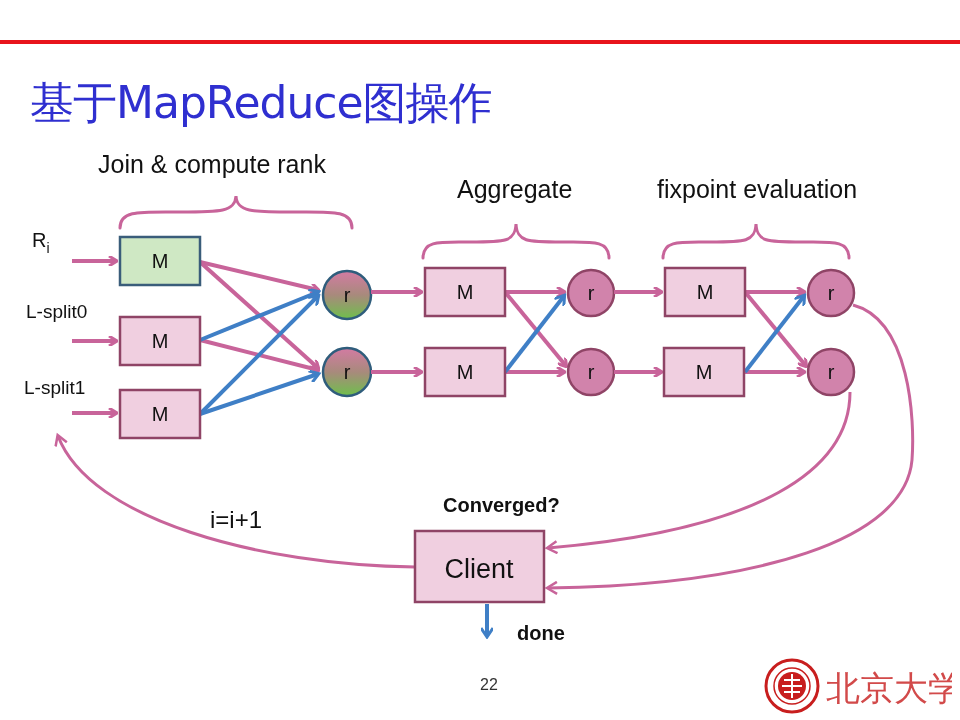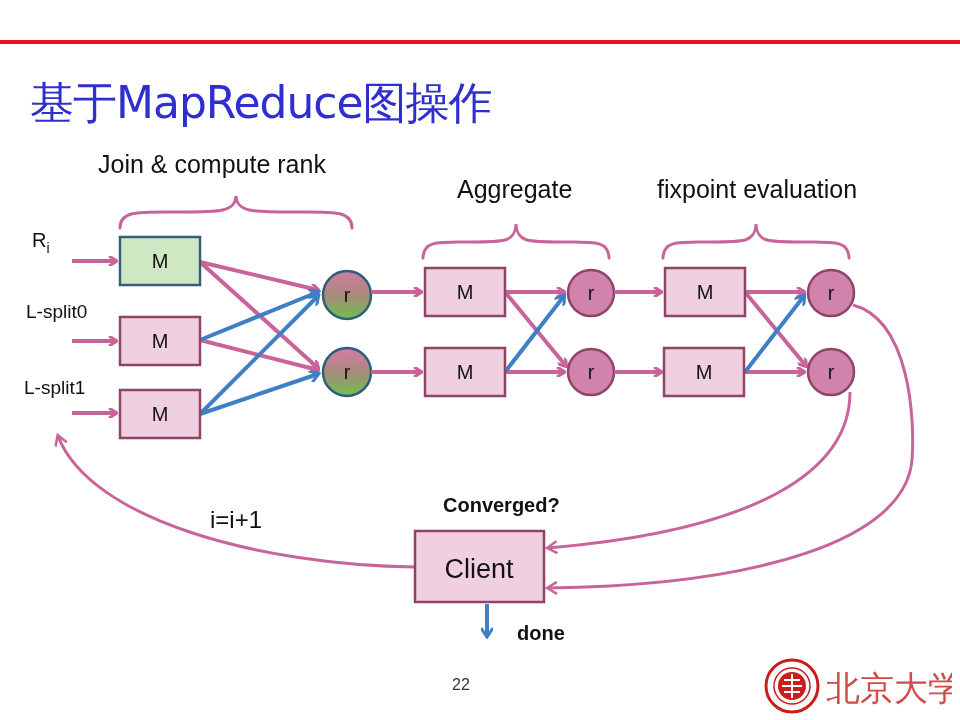--- a/index.html
+++ b/index.html
@@ -1,21 +1,21 @@
 <!DOCTYPE html>
 <html><head>
 <meta charset="utf-8">
 <style>
   html, body { margin: 0; padding: 0; background: #ffffff; }
   body { width: 960px; height: 720px; position: relative; overflow: hidden; font-family: "Liberation Sans", "DejaVu Sans", sans-serif; }
   .top-rule { position: absolute; left: 0; top: 40px; width: 960px; height: 4px; background: #e8141c; }
   .title { position: absolute; left: 30px; top: 74px; font-size: 44px; color: #2f2fd0; font-family: "DejaVu Sans", "Liberation Sans", sans-serif; letter-spacing: -1px; white-space: nowrap; }
   svg.diagram { position: absolute; left: 0; top: 0; }
   .lbl { font-family: "Liberation Sans", "DejaVu Sans", sans-serif; fill: #111; }
-  .page-num { position: absolute; left: 452px; top: 676px; font-size: 16px; color: #333; }
+  .page-num { position: absolute; left: 480px; top: 676px; font-size: 16px; color: #333; }
   .logo { position: absolute; left: 762px; top: 656px; width: 190px; height: 60px; }
 </style>
 </head>
 <body>
 
 <div class="top-rule"></div>
 <div class="title">基于MapReduce图操作</div>
 
 <svg class="diagram" width="960" height="720" viewBox="0 0 960 720">
   <defs>

